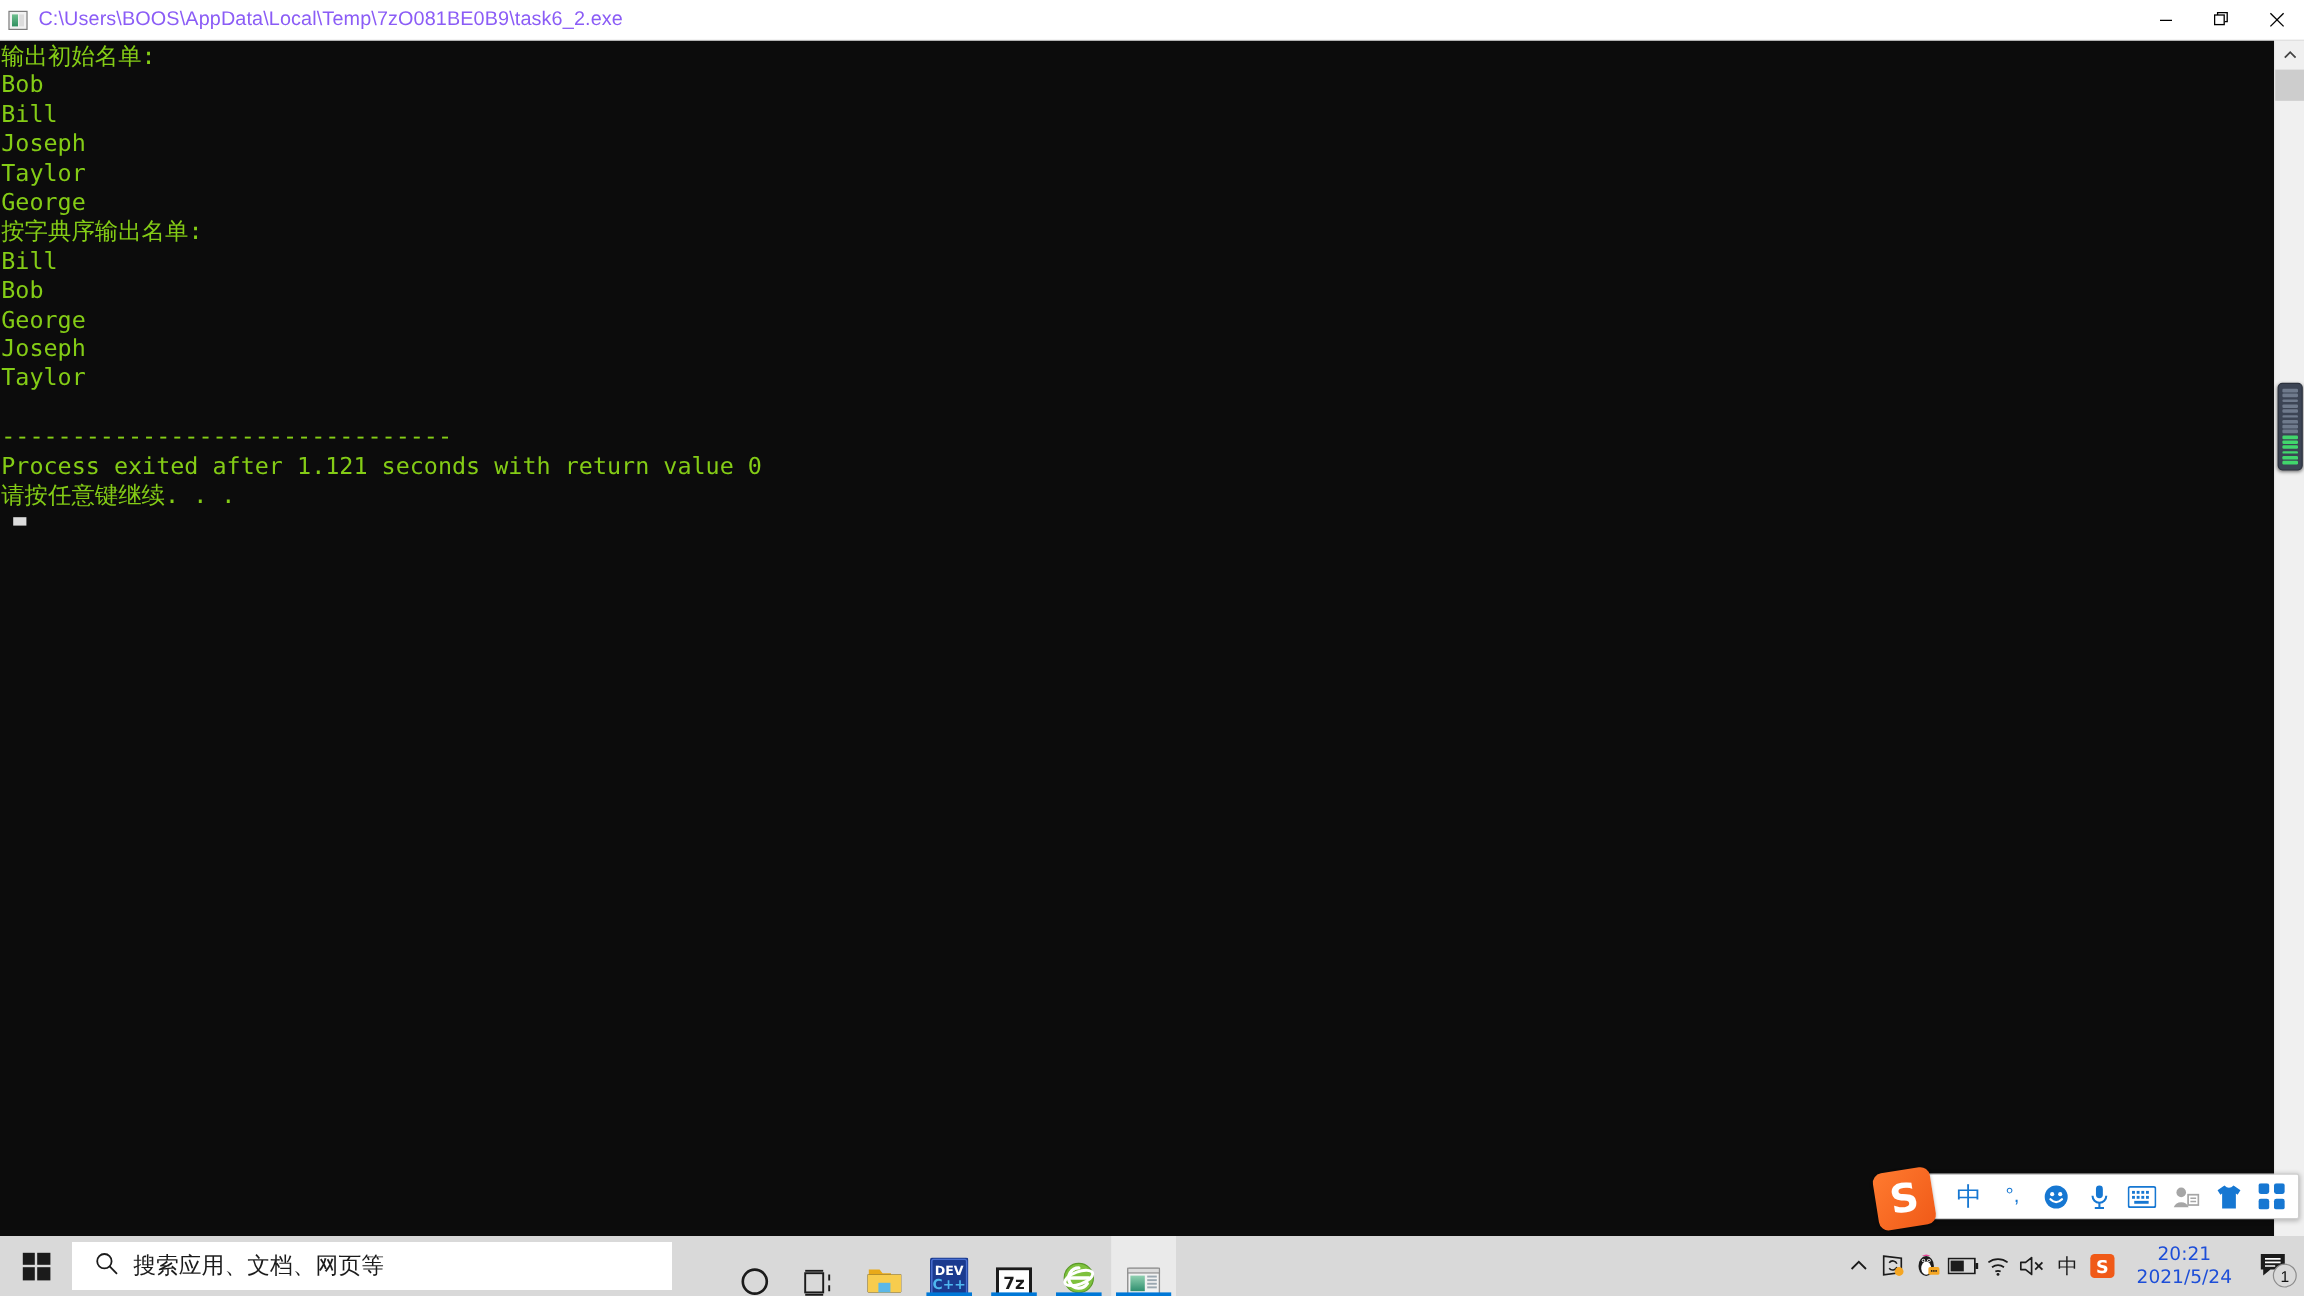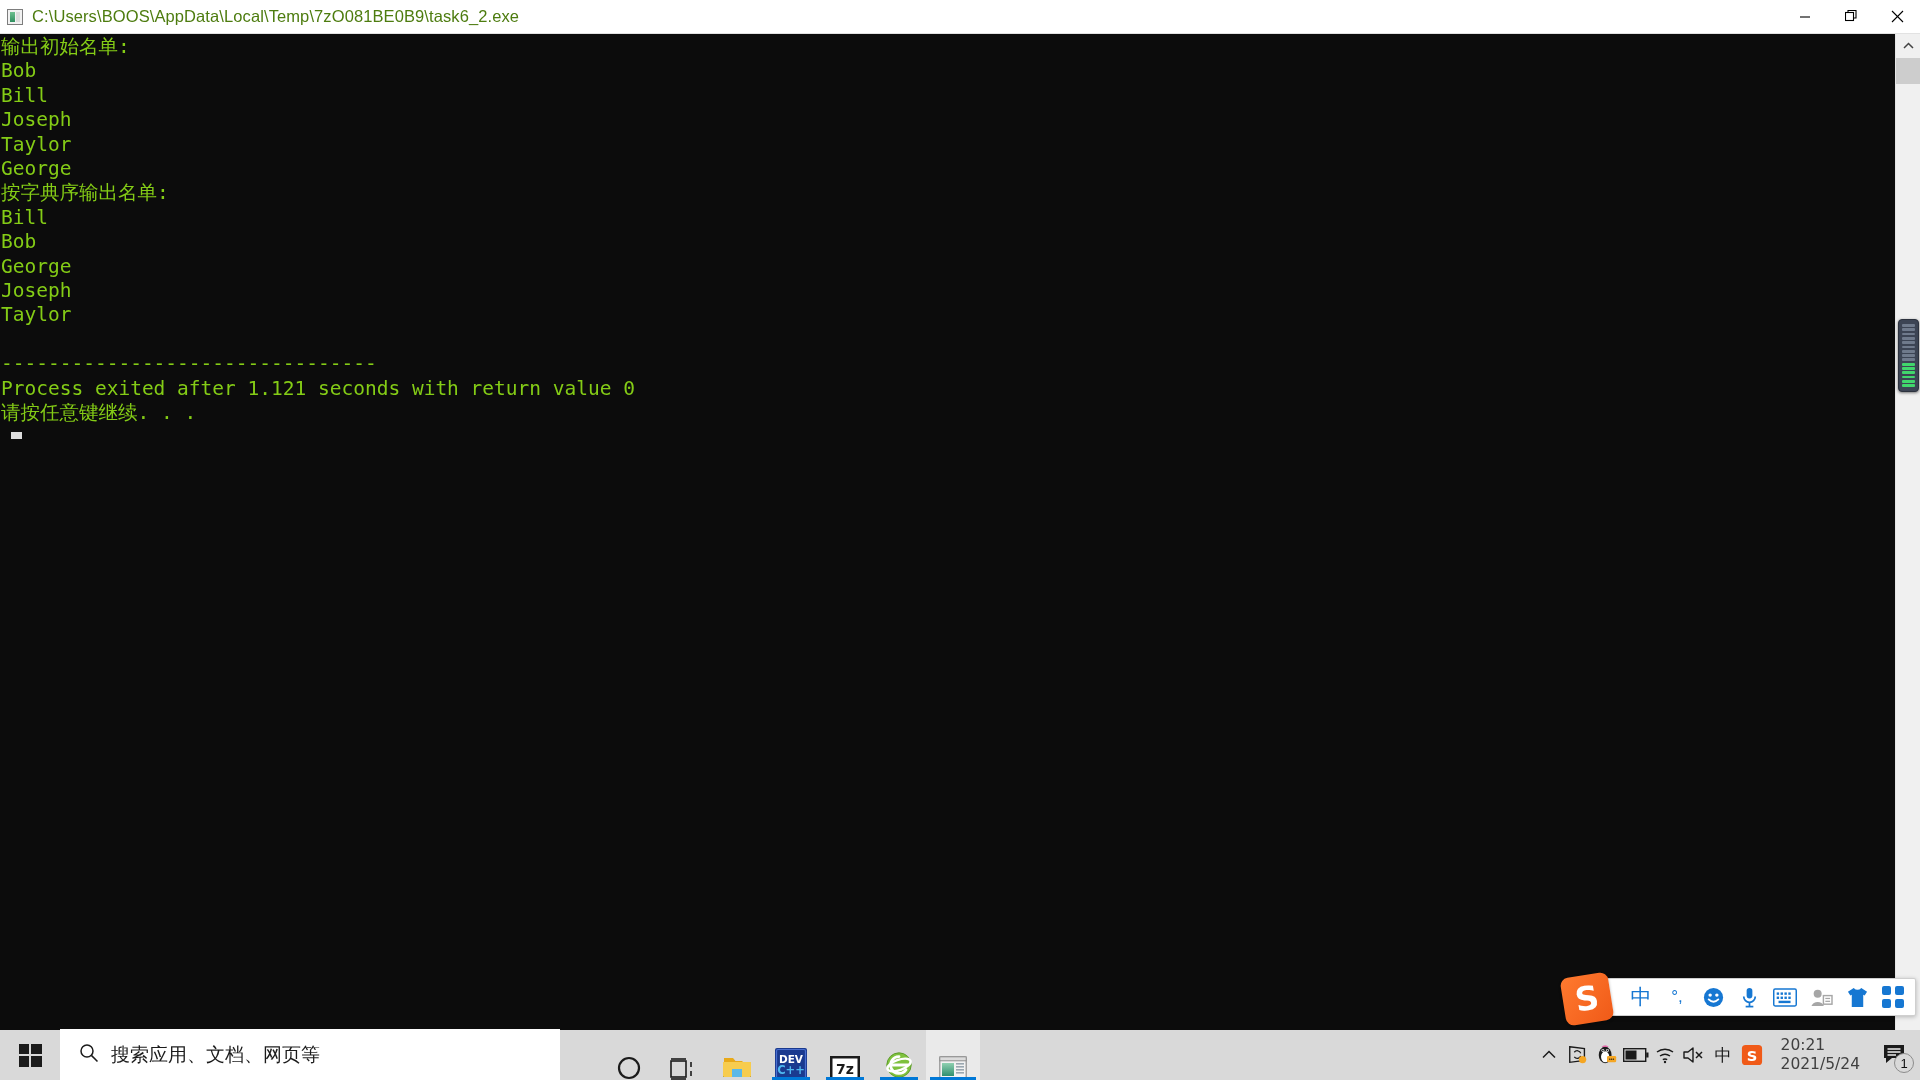--- a/index.html
+++ b/index.html
@@ -40,21 +40,21 @@
     background: linear-gradient(180deg,#6fbf8f,#2f8f5f);
   }
   #titlebar-icon::before {
     content: "";
     position: absolute; right: 2px; top: 2px;
     width: 4px; height: 10px;
     background: #dcdcdc;
   }
   #titlebar-text {
     font-size: 16.5px;
-    color: #4d7c0f;
+    color: #8b5cf6;
     white-space: nowrap;
     letter-spacing: 0.1px;
   }
   .win-btn {
     width: 46px; height: 33px;
     display: flex; align-items: center; justify-content: center;
     flex: none;
   }
   #win-controls {
     position: absolute; right: 0; top: 0;
@@ -135,21 +135,21 @@
   #win-logo {
     width: 23px; height: 23px;
     display: grid;
     grid-template-columns: 1fr 1fr;
     grid-template-rows: 1fr 1fr;
     gap: 2.5px;
   }
   #win-logo span { background: #1b1b1b; display:block; }
 
   #search-box {
-    width: 500px; height: 52px;
+    width: 500px; height: 40px;
     background: #fff;
     display: flex; align-items: center;
     flex: none;
     border: 1px solid #fff;
   }
   #search-icon { margin: 0 12px 0 18px; flex: none; }
   #search-placeholder {
     font-size: 19px; color: #1b1b1b;
     font-family: "DejaVu Sans", sans-serif;
   }
@@ -181,23 +181,23 @@
     display: flex; align-items: center; height: 50px;
     padding-right: 2px;
   }
   .tray-icon {
     width: 29px; height: 50px;
     display: flex; align-items: center; justify-content: center;
     flex: none;
   }
   #clock {
     display: flex; flex-direction: column;
-    justify-content: center;
+    align-items: center; justify-content: center;
     height: 50px; padding: 0 12px 0 14px;
-    font-size: 15.5px; color: #404040;
+    font-size: 15.5px; color: #1d4ed8;
     line-height: 19px;
     font-family: "DejaVu Sans", sans-serif;
   }
   #notification-area {
     width: 46px; height: 50px;
     display: flex; align-items: center; justify-content: center;
     position: relative; flex: none;
   }
   #notif-badge {
     position: absolute; right: 4px; bottom: 7px;

